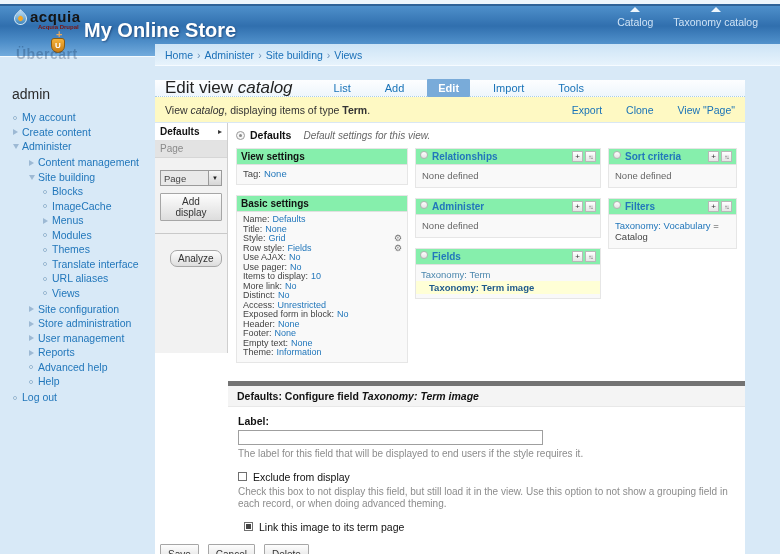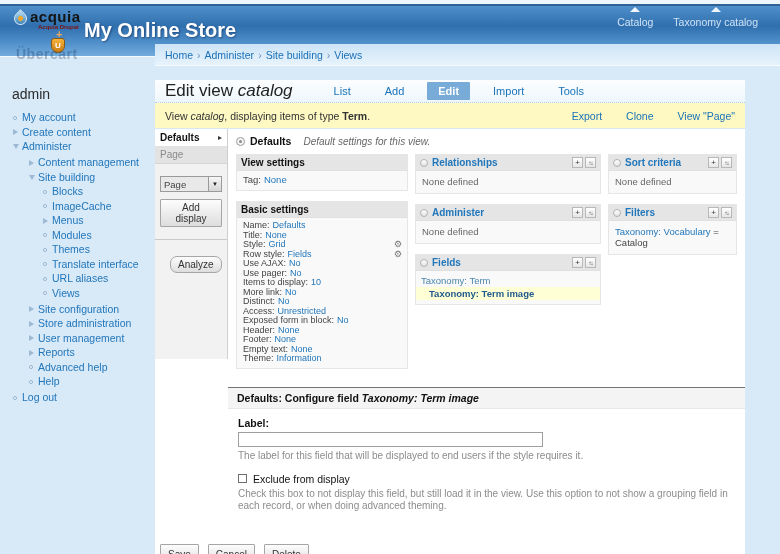--- a/index.html
+++ b/index.html
@@ -48,21 +48,21 @@
   .nav-item.d0 { padding-left:13px; } .nav-item.d1 { padding-left:29px; } .nav-item.d2 { padding-left:43px; }
   .nav-item.gap { margin-top:5px; }
   .bullet { width:9px; display:flex; align-items:center; justify-content:flex-start; flex:none; }
   .b-circle { width:4px; height:4px; border:1px solid #91b3d0; border-radius:50%; background:#f4fafe; }
   .b-collapsed { width:0; height:0; border-top:3px solid transparent; border-bottom:3px solid transparent;
     border-left:5px solid #9db9d4; }
   .b-expanded { width:0; height:0; border-left:3px solid transparent; border-right:3px solid transparent;
     border-top:5px solid #9db9d4; }
   
   .content { position:absolute; left:155px; top:80px; width:590px; height:474px; background:#fff; }
-  .content-header { height:23px; display:flex; align-items:center; padding:0 10px;
+  .content-header { height:17px; display:flex; align-items:center; padding:0 10px;
     background:linear-gradient(180deg,#fdfeff,#eef6fc); border-bottom:1px dotted #a9cce8; }
   .page-title { font-size:17px; color:#222; margin-right:30px; white-space:nowrap; }
   .page-title .it { font-style:italic; }
   .vtabs { display:flex; align-items:center; }
   .vtab { font-size:11px; color:#1973b8; margin-right:12px; padding:3px 11px; cursor:default; }
   .vtab.active { background:#79abd9; color:#fff; font-weight:bold; border-radius:1px; }
   .info-row { height:26px; background:#fef9c3; border-bottom:1px solid #d9e7f3;
     display:flex; align-items:center; justify-content:space-between; padding:0 10px; font-size:10.5px; color:#333; }
   .summary .it { font-style:italic; } .summary .bold { font-weight:bold; }
   .actions { display:flex; } .action-link { color:#1973b8; margin-left:24px; }
@@ -89,43 +89,43 @@
   .defaults-line { display:flex; align-items:center; margin:2px 0 7px; }
   .dl-icon { width:9px; height:9px; border:1px solid #9a9a9a; border-radius:50%; background:#f6f6f6;
     margin-right:5px; position:relative; }
   .dl-icon::after { content:''; position:absolute; left:2px; top:2px; width:3px; height:3px;
     background:#8a8a8a; border-radius:50%; }
   .dl-title { font-weight:bold; font-size:10.5px; color:#111; margin-right:12px; }
   .dl-desc { font-style:italic; color:#666; font-size:10px; }
   .cols { display:flex; gap:7px; align-items:flex-start; }
   .col1 { width:172px; flex:none; } .col2 { width:186px; flex:none; } .col3 { flex:1; }
   .vbox { border:1px solid #e6e6e6; background:#f9f9f9; margin-bottom:10px; }
-  .vbox-header { background:#e5e5e5; border-bottom:1px solid #e0e0e0; padding:2px 4px;
-    display:flex; align-items:center; }
+  .vbox-header { background:#86efac; border-bottom:1px solid #e0e0e0; padding:2px 4px;
+    display:flex; }
   .vbox-title-black { font-weight:bold; color:#111; font-size:10px; }
   .vbox-title-blue { font-weight:bold; color:#2277bb; font-size:10px; }
   .help-icon { width:8px; height:8px; border:1px solid #b2b2b2; border-radius:50%;
     background:linear-gradient(#fff,#e2e2e2); margin-right:4px; flex:none; }
   .hdr-btns { margin-left:auto; display:flex; gap:2px; }
   .mini-btn { width:11px; height:11px; border:1px solid #b8b8b8; background:linear-gradient(#fff,#e6e6e6);
     font-size:8px; line-height:9px; text-align:center; color:#333; }
   .mini-btn.updn { font-size:6px; letter-spacing:-1px; line-height:10px; }
   .vbox-body { padding:3px 0 4px; }
   .set-row { padding:0 5px 0 6px; display:flex; align-items:center; white-space:nowrap; font-size:9px; }
   .viewset .set-row { line-height:12px; font-size:9.5px; }
   .basic .set-row { line-height:9.5px; }
   .set-label { color:#444; } .set-value { color:#2277bb; margin-left:3px; }
   .gear-icon { margin-left:auto; color:#777; font-size:9px; line-height:9px; }
   .empty-text { color:#666; padding:2px 6px; font-size:9.5px; }
   .field-item { padding:1px 5px; font-size:9.5px; line-height:11px; color:#4a86ad; }
   .field-item.hl { background:#ffffd6; font-weight:bold; color:#1f5a8c; padding-left:13px; }
   .filter-row { padding:2px 6px; font-size:9.5px; line-height:11px; }
   .f-link { color:#2277bb; } .f-rest { color:#444; }
   
-  .config-form { margin-left:73px; border-top:1px solid #737373; }
+  .config-form { margin-left:73px; border-top:5px solid #737373; }
   .cf-header { background:#f4f4f4; border-bottom:1px solid #e8e8e8; padding:4px 9px;
     font-size:10.5px; font-weight:bold; color:#111; }
   .cf-header .it { font-style:italic; }
   .cf-body { padding:8px 10px 0; font-size:10.5px; color:#111; }
   .cf-label { font-weight:bold; margin-bottom:3px; }
   .text-input { width:305px; height:15px; border:1px solid #9f9f9f; font-size:10px; padding:1px 3px;
     font-family:inherit; }
   .desc { color:#8c8c8c; font-size:10px; margin:3px 0 11px; line-height:12px; }
   .cb-row { display:flex; align-items:center; margin:2px 0 3px; }
   .checkbox { width:9px; height:9px; border:1px solid #6f6f6f; background:#fff; margin-right:6px; flex:none; }
@@ -511,20 +511,24 @@
       <div class="cf-label">Label:</div>
       <input class="text-input" type="text" value="" style="">
       <div class="desc">The label for this field that will be displayed to end users if the style requires it.</div>
 
       <div class="cb-row">
         <span class="checkbox" id="exclude-cb"></span>
         <span class="cb-label">Exclude from display</span>
       </div>
       <div class="desc">Check this box to not display this field, but still load it in the view. Use this option to not show a grouping field in each record, or when doing advanced theming.</div>
 
+      <div class="cb-row link-row">
+        <span class="checkbox checked" id="link-cb"></span>
+        <span class="cb-label">Link this image to its term page</span>
+      </div>
 
       
       
     </div>
 
   </div>
 
   <div class="footer-stubs" id="footer-stubs">
       <button class="btn">Save</button>
       <button class="btn">Cancel</button>

